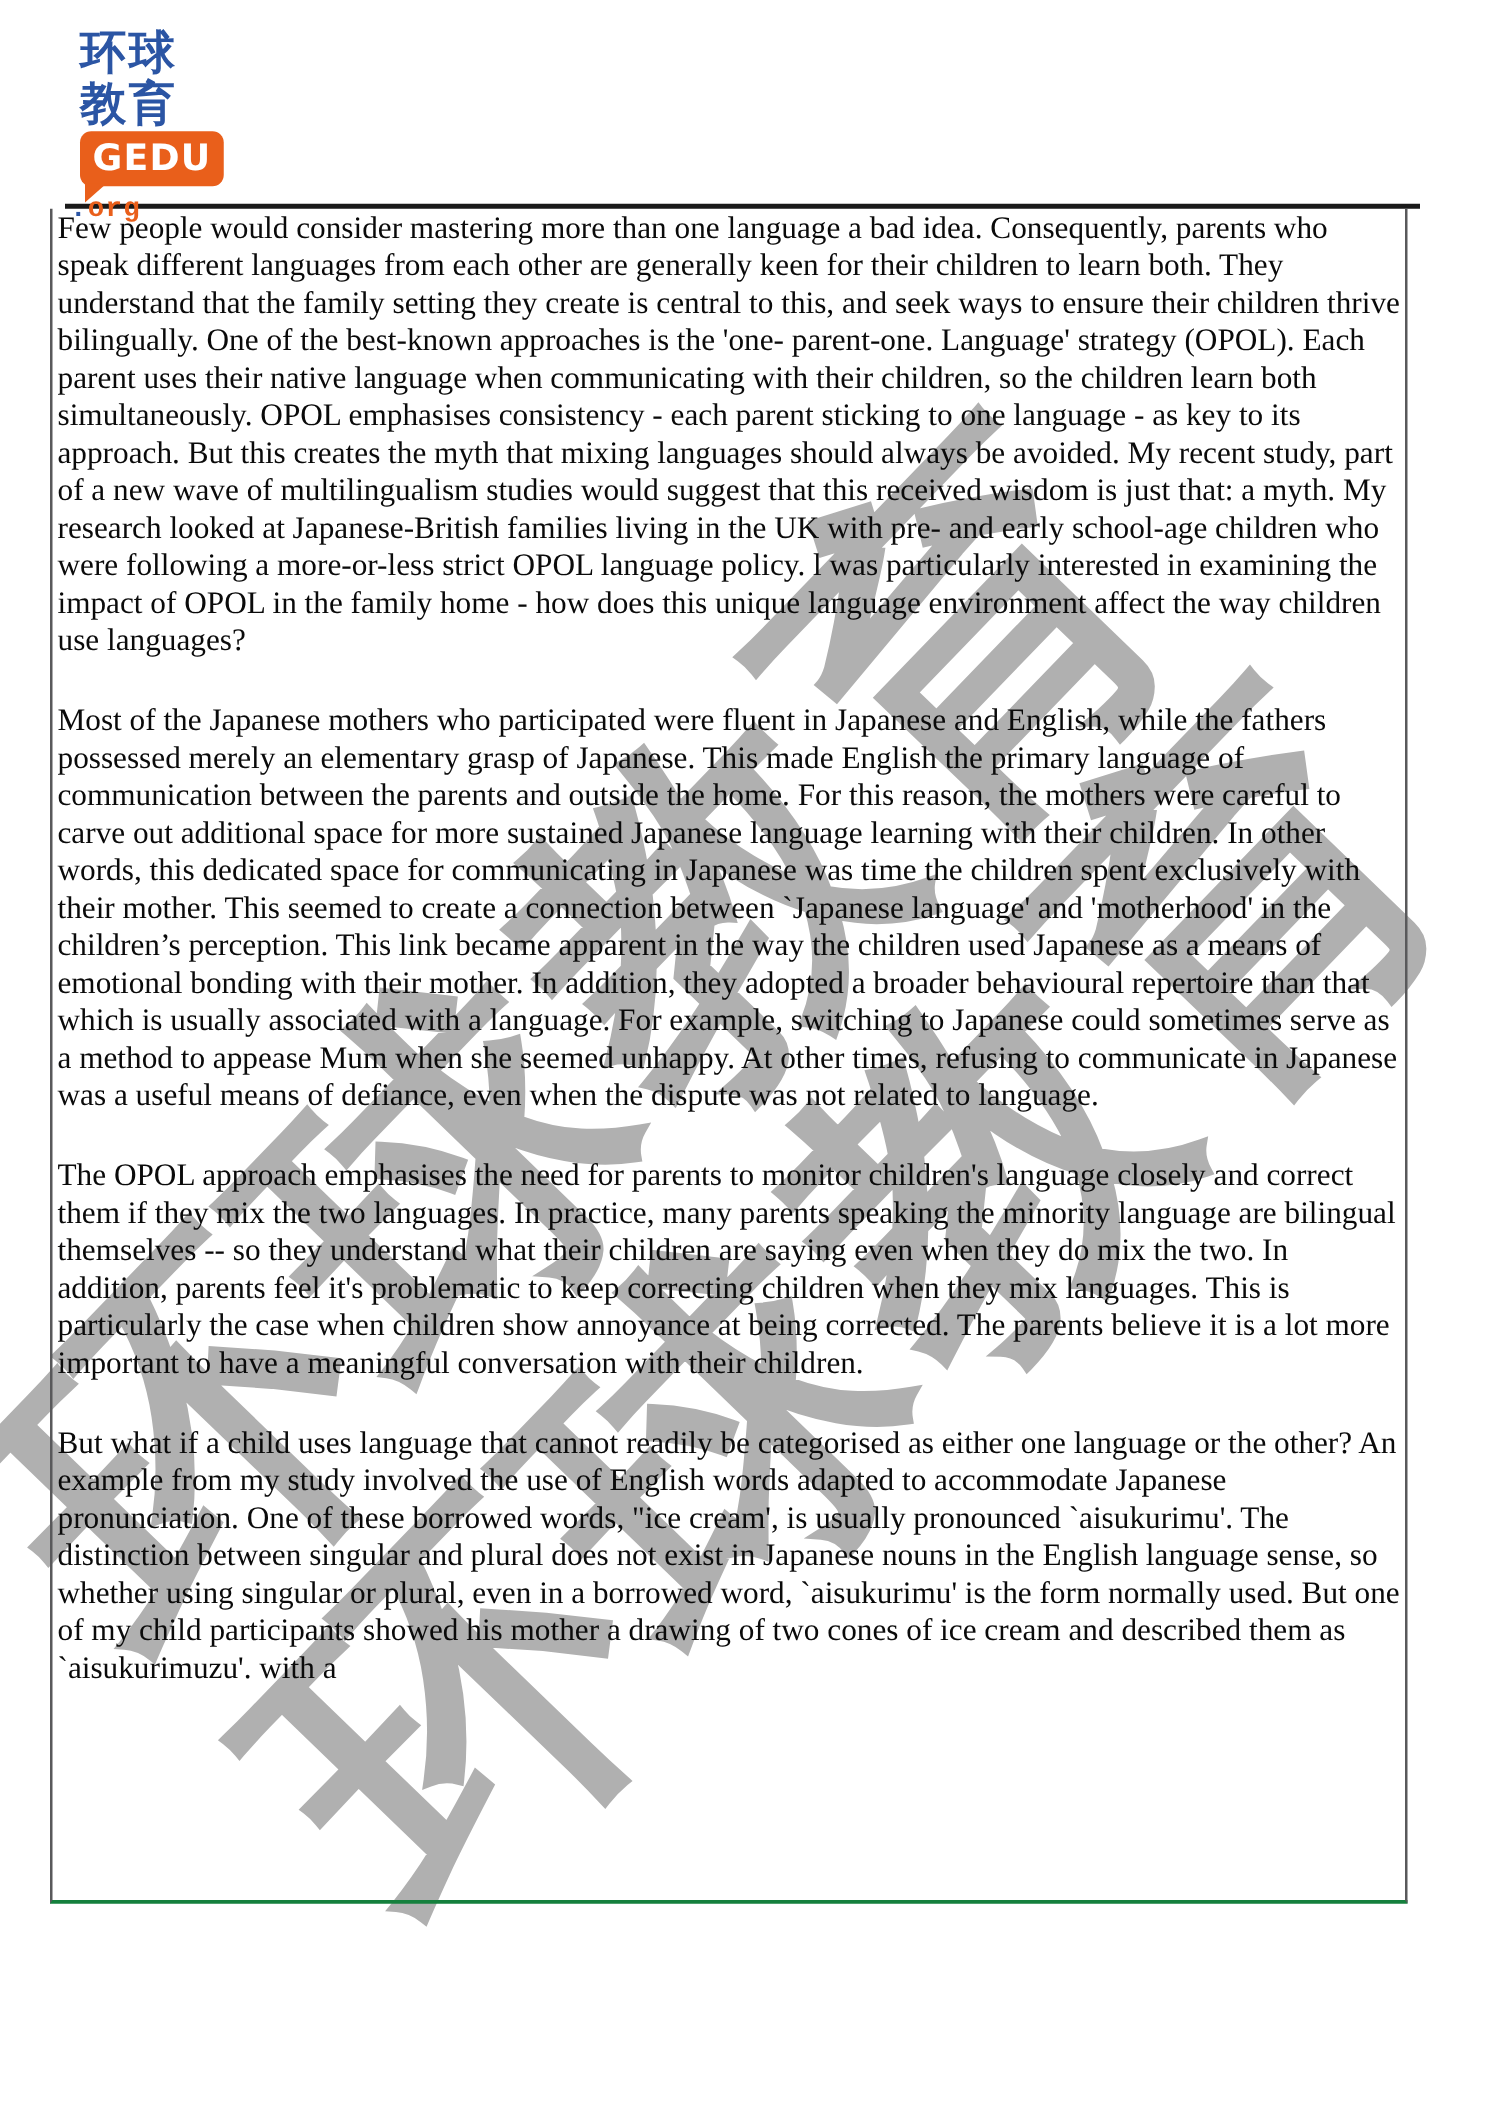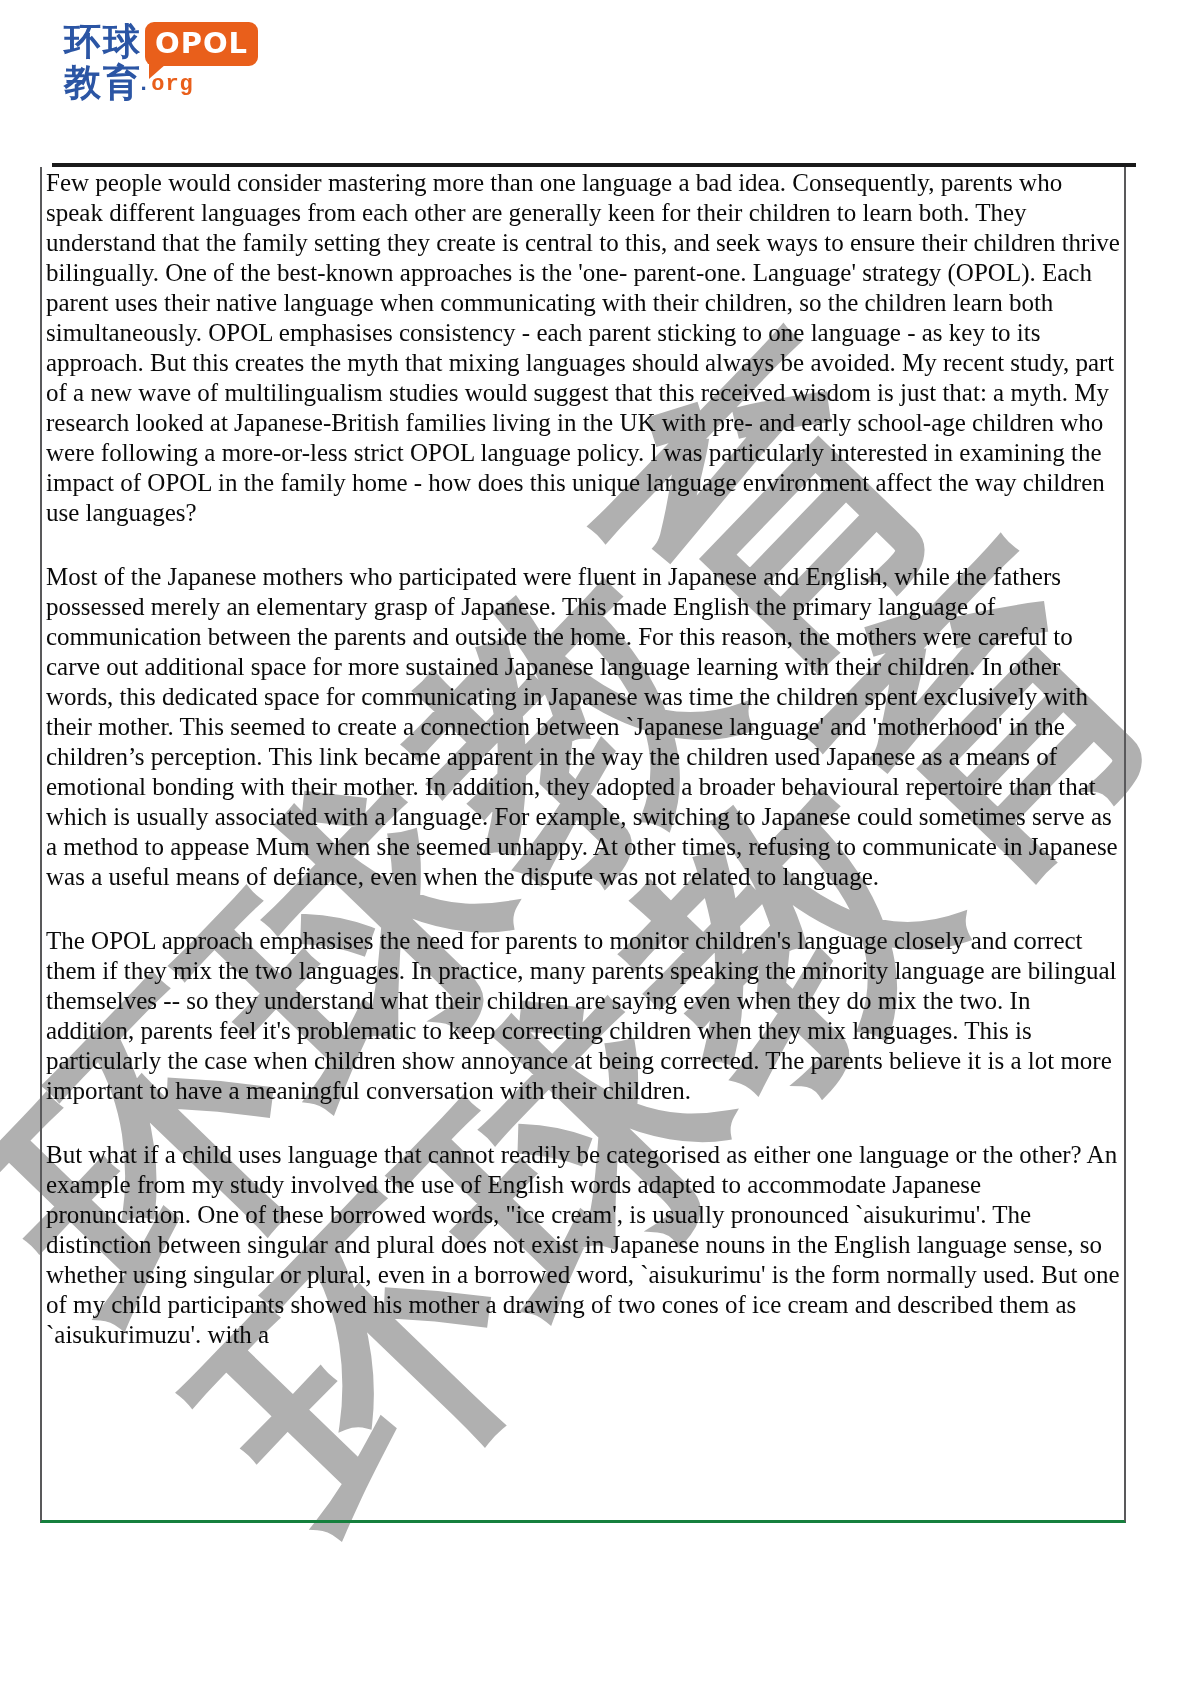--- a/index.html
+++ b/index.html
@@ -17,20 +17,21 @@
   }
 
   
   .logo {
     position: absolute;
     left: 64px;
     top: 22px;
     display: flex;
     gap: 3px;
     z-index: 3;
+    flex-direction: column;
   }
   .logo-cn {
     display: flex;
     flex-direction: column;
     justify-content: space-between;
     height: 80px;
   }
   .logo-cn div {
     font-family: "DejaVu Sans", sans-serif;
     font-weight: 700;
@@ -164,21 +165,21 @@
       <div>环球教育</div>
     </div>
   </div>
 
   <div class="logo">
     <div class="logo-cn">
       <div>环球</div>
       <div>教育</div>
     </div>
     <div class="logo-right">
-      <div class="bubble">OPOL</div>
+      <div class="bubble">GEDU</div>
       <div class="org"><span class="dot">.</span><span>org</span></div>
     </div>
   </div>
 
   <div class="rule-top"></div>
 
   <div class="content-box">
     <p>Few people would consider mastering more than one language a bad idea. Consequently, parents who speak different languages from each other are generally keen for their children to learn both. They understand that the family setting they create is central to this, and seek ways to ensure their children thrive bilingually. One of the best-known approaches is the 'one- parent-one. Language' strategy (OPOL). Each parent uses their native language when communicating with their children, so the children learn both simultaneously. OPOL emphasises consistency - each parent sticking to one language - as key to its approach. But this creates the myth that mixing languages should always be avoided. My recent study, part of a new wave of multilingualism studies would suggest that this received wisdom is just that: a myth. My research looked at Japanese-British families living in the UK with pre- and early school-age children who were following a more-or-less strict OPOL language policy. l was particularly interested in examining the impact of OPOL in the family home - how does this unique language environment affect the way children use languages?</p>
     <p>Most of the Japanese mothers who participated were fluent in Japanese and English, while the fathers possessed merely an elementary grasp of Japanese. This made English the primary language of communication between the parents and outside the home. For this reason, the mothers were careful to carve out additional space for more sustained Japanese language learning with their children. In other words, this dedicated space for communicating in Japanese was time the children spent exclusively with their mother. This seemed to create a connection between `Japanese language' and 'motherhood' in the children’s perception. This link became apparent in the way the children used Japanese as a means of emotional bonding with their mother. In addition, they adopted a broader behavioural repertoire than that which is usually associated with a language. For example, switching to Japanese could sometimes serve as a method to appease Mum when she seemed unhappy. At other times, refusing to communicate in Japanese was a useful means of defiance, even when the dispute was not related to language.</p>
     <p>The OPOL approach emphasises the need for parents to monitor children's language closely and correct them if they mix the two languages. In practice, many parents speaking the minority language are bilingual themselves -- so they understand what their children are saying even when they do mix the two. In addition, parents feel it's problematic to keep correcting children when they mix languages. This is particularly the case when children show annoyance at being corrected. The parents believe it is a lot more important to have a meaningful conversation with their children.</p>

